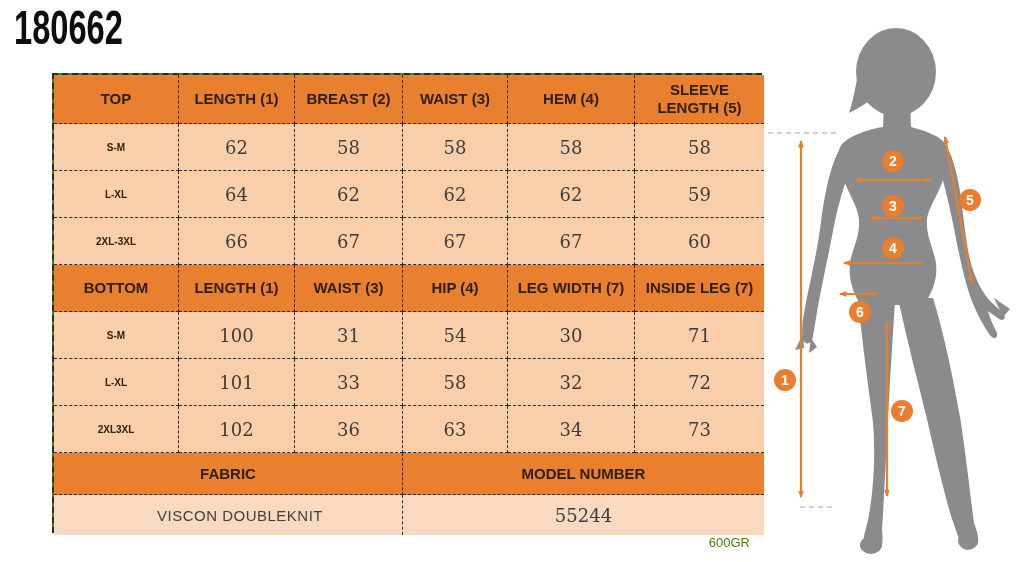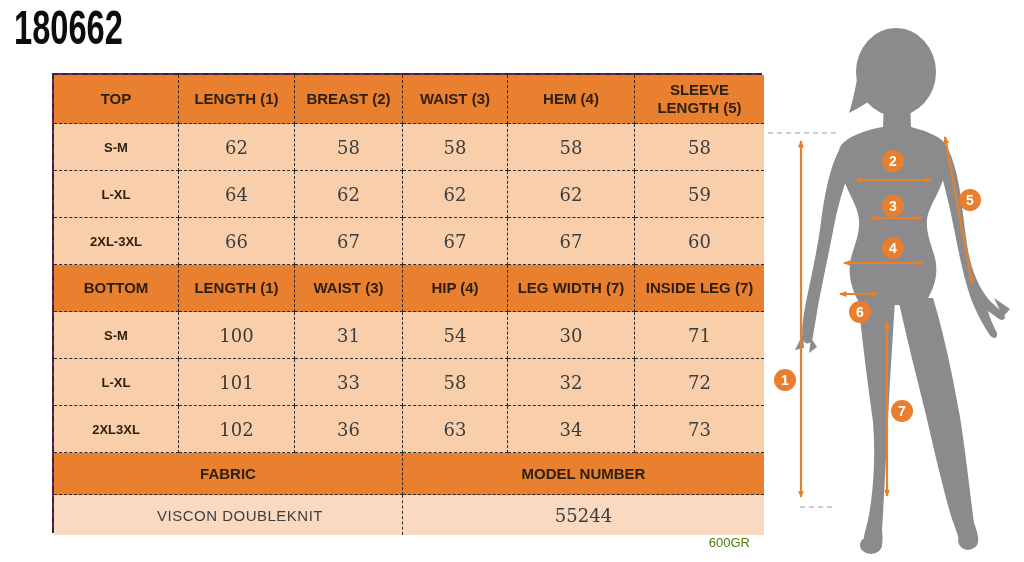--- a/index.html
+++ b/index.html
@@ -3,30 +3,30 @@
 <meta charset="utf-8">
 <style>
   html,body{margin:0;padding:0;background:#fff;}
   .canvas{position:relative;width:1012px;height:562px;background:#ffffff;overflow:hidden;
           font-family:"Liberation Sans",sans-serif;}
   .title{position:absolute;left:14px;top:4px;font-size:48px;line-height:1;font-weight:bold;
          color:#0d0d0d;transform:scaleX(.68);transform-origin:0 0;letter-spacing:0px;}
   .chart{position:absolute;left:52px;top:73px;width:710px;height:460px;display:grid;
          grid-template-columns:125px 116px 108px 105px 127px 129px;
          grid-template-rows:49px 47px 47px 47px 47px 47px 47px 47px 42px 40px;
-         border:2px dashed #2e2a26;box-sizing:border-box;background:#701a75;}
+         border:2px dashed #2e2a26;box-sizing:border-box;background:#4d7c0f;}
   .c{display:flex;align-items:center;justify-content:center;text-align:center;
      border-right:1.5px dashed #2e2a26;border-bottom:1.5px dashed #2e2a26;
      box-sizing:border-box;padding:0 4px;}
   .c.end{border-right:none;}
   .c.last{border-bottom:none;}
   .h{background:#E8802F;font-weight:bold;font-size:15px;color:#2F2010;line-height:1.2;}
   .d{background:#F9CFAB;}
   .f{background:#FAD9C1;}
-  .lab{font-weight:bold;font-size:13px;color:#2F2010;}
+  .lab{font-weight:bold;font-size:10px;color:#2F2010;}
   .num{font-family:"DejaVu Serif",serif;font-size:18px;color:#3C3C3C;}
   .fab{font-size:15px;color:#3f3f3f;letter-spacing:.5px;padding-left:28px;}
   .span3{grid-column:span 3;}
   .gr{position:absolute;right:262px;top:535px;font-size:13px;font-weight:normal;color:#4d7c0f;}
   .fig{position:absolute;left:760px;top:0;width:264px;height:562px;}
 </style>
 </head>
 <body>
 
 <div class="canvas">

